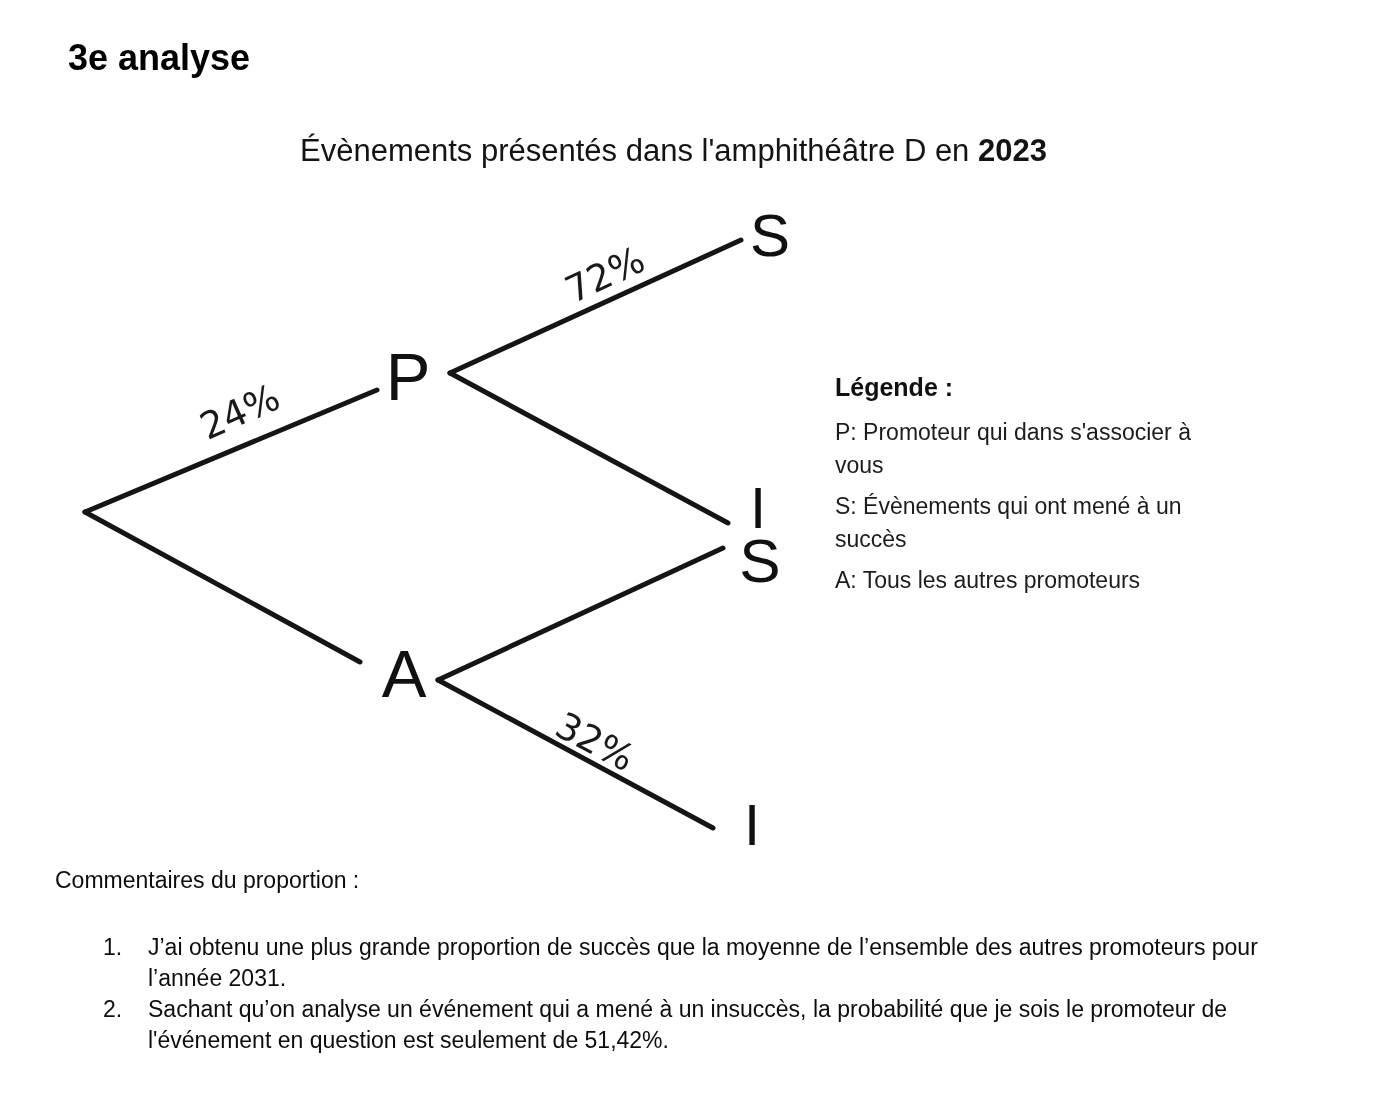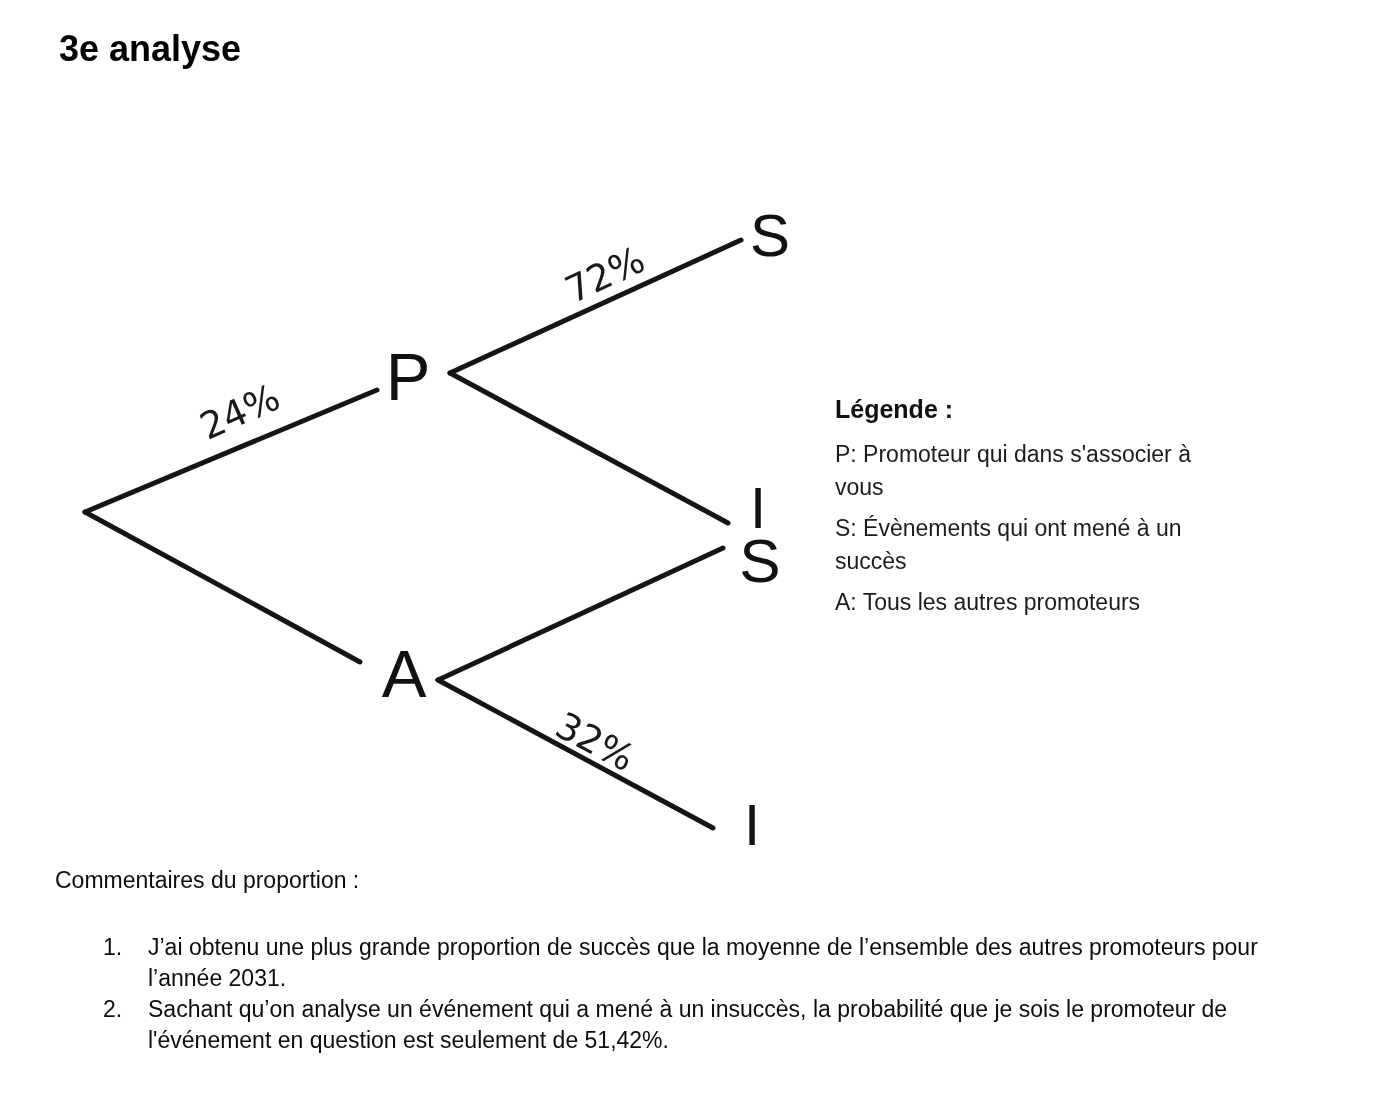--- a/index.html
+++ b/index.html
@@ -13,21 +13,21 @@
     height: 1094px;
     background: #ffffff;
     color: #000000;
     font-family: "Liberation Sans", sans-serif;
     overflow: hidden;
   }
   .doc-title {
     position: absolute;
     left: 55px;
     top: 24px;
-    margin: 4px;
+    margin: 13px;
     font-size: 36px;
     font-weight: bold;
     color: #000000;
   }
   .diagram-title {
     position: absolute;
     left: 300px;
     top: 133px;
     font-size: 31px;
     white-space: nowrap;
@@ -54,21 +54,21 @@
     transform: translate(-50%, -50%) rotate(var(--rot));
     font-family: "DejaVu Sans", sans-serif;
     font-size: 37px;
     line-height: 1;
     color: #1a1a1a;
     white-space: nowrap;
   }
   .legend {
     position: absolute;
     left: 835px;
-    top: 394px;
+    top: 372px;
     width: 372px;
     font-size: 23px;
     line-height: 33px;
     color: #1c1c1c;
   }
   .legend-title {
     font-size: 25px;
     font-weight: bold;
     line-height: 30px;
     margin: 0 0 14px 0;
@@ -104,20 +104,23 @@
     width: 1130px;
   }
 </style>
 </head>
 <body>
 
 <div class="page">
 
   <h1 class="doc-title">3e analyse</h1>
 
+  <div class="diagram-title">
+    <span>Évènements présentés dans l'amphithéâtre D en </span><span class="year">2023</span>
+  </div>
 
   <svg class="tree-lines" width="1394" height="1094" viewBox="0 0 1394 1094">
     <g stroke="#151515" stroke-width="5" stroke-linecap="round" fill="none">
       <line x1="85" y1="512" x2="377" y2="390"></line>
       <line x1="85" y1="512" x2="360" y2="662"></line>
       <line x1="450" y1="373" x2="741" y2="240"></line>
       <line x1="450" y1="373" x2="728" y2="523"></line>
       <line x1="438" y1="680" x2="723" y2="548"></line>
       <line x1="438" y1="680" x2="713" y2="828"></line>
     </g>

